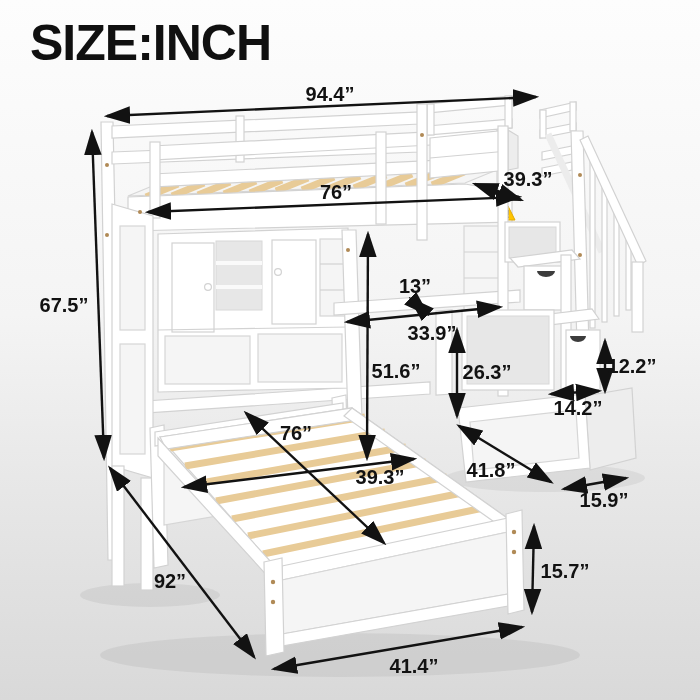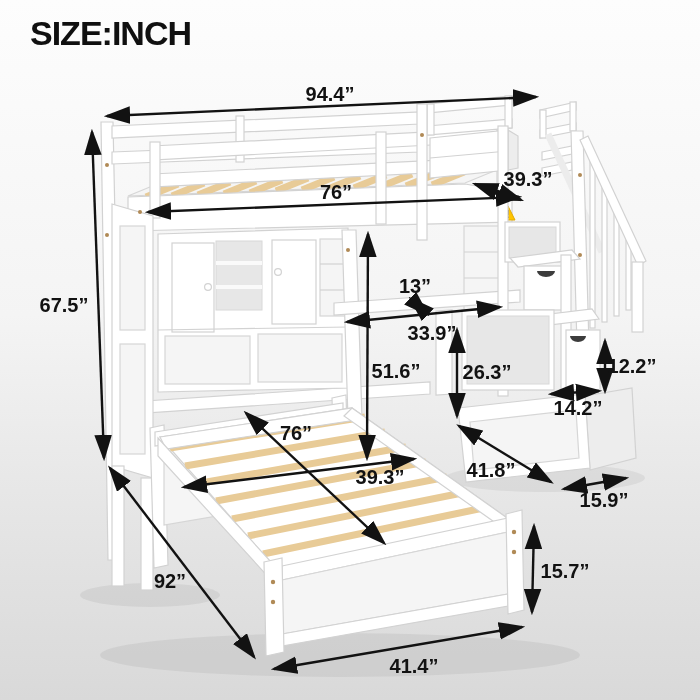--- a/index.html
+++ b/index.html
@@ -4,21 +4,21 @@
 <style>
   html,body{margin:0;padding:0;}
   body{
     width:700px;height:700px;overflow:hidden;
     font-family:"Liberation Sans",sans-serif;
     background:linear-gradient(180deg,#fdfdfd 0%,#f4f4f4 45%,#e6e6e6 72%,#d9d9d9 100%);
   }
   .stage{position:relative;width:700px;height:700px;}
   .title{
     position:absolute;left:30px;top:14px;margin:0;
-    font-size:34px;font-weight:800;letter-spacing:-1px;color:#101010;
+    font-size:50px;font-weight:800;letter-spacing:-1px;color:#101010;
   }
   svg{position:absolute;left:0;top:0;}
   
   .f{fill:#ffffff;stroke:#d2d2d2;stroke-width:1.2;}
   .fs{fill:#ededed;stroke:#d2d2d2;stroke-width:1.2;}
   .fd{fill:#f5f5f5;stroke:#d6d6d6;stroke-width:1.2;}
   .inner{fill:#e7e7e7;stroke:#d8d8d8;stroke-width:1;}
   .slat{stroke:#e8cb97;stroke-width:7;}
   .pull{fill:#3c3c3c;}
   .screw{fill:#b08a56;}

